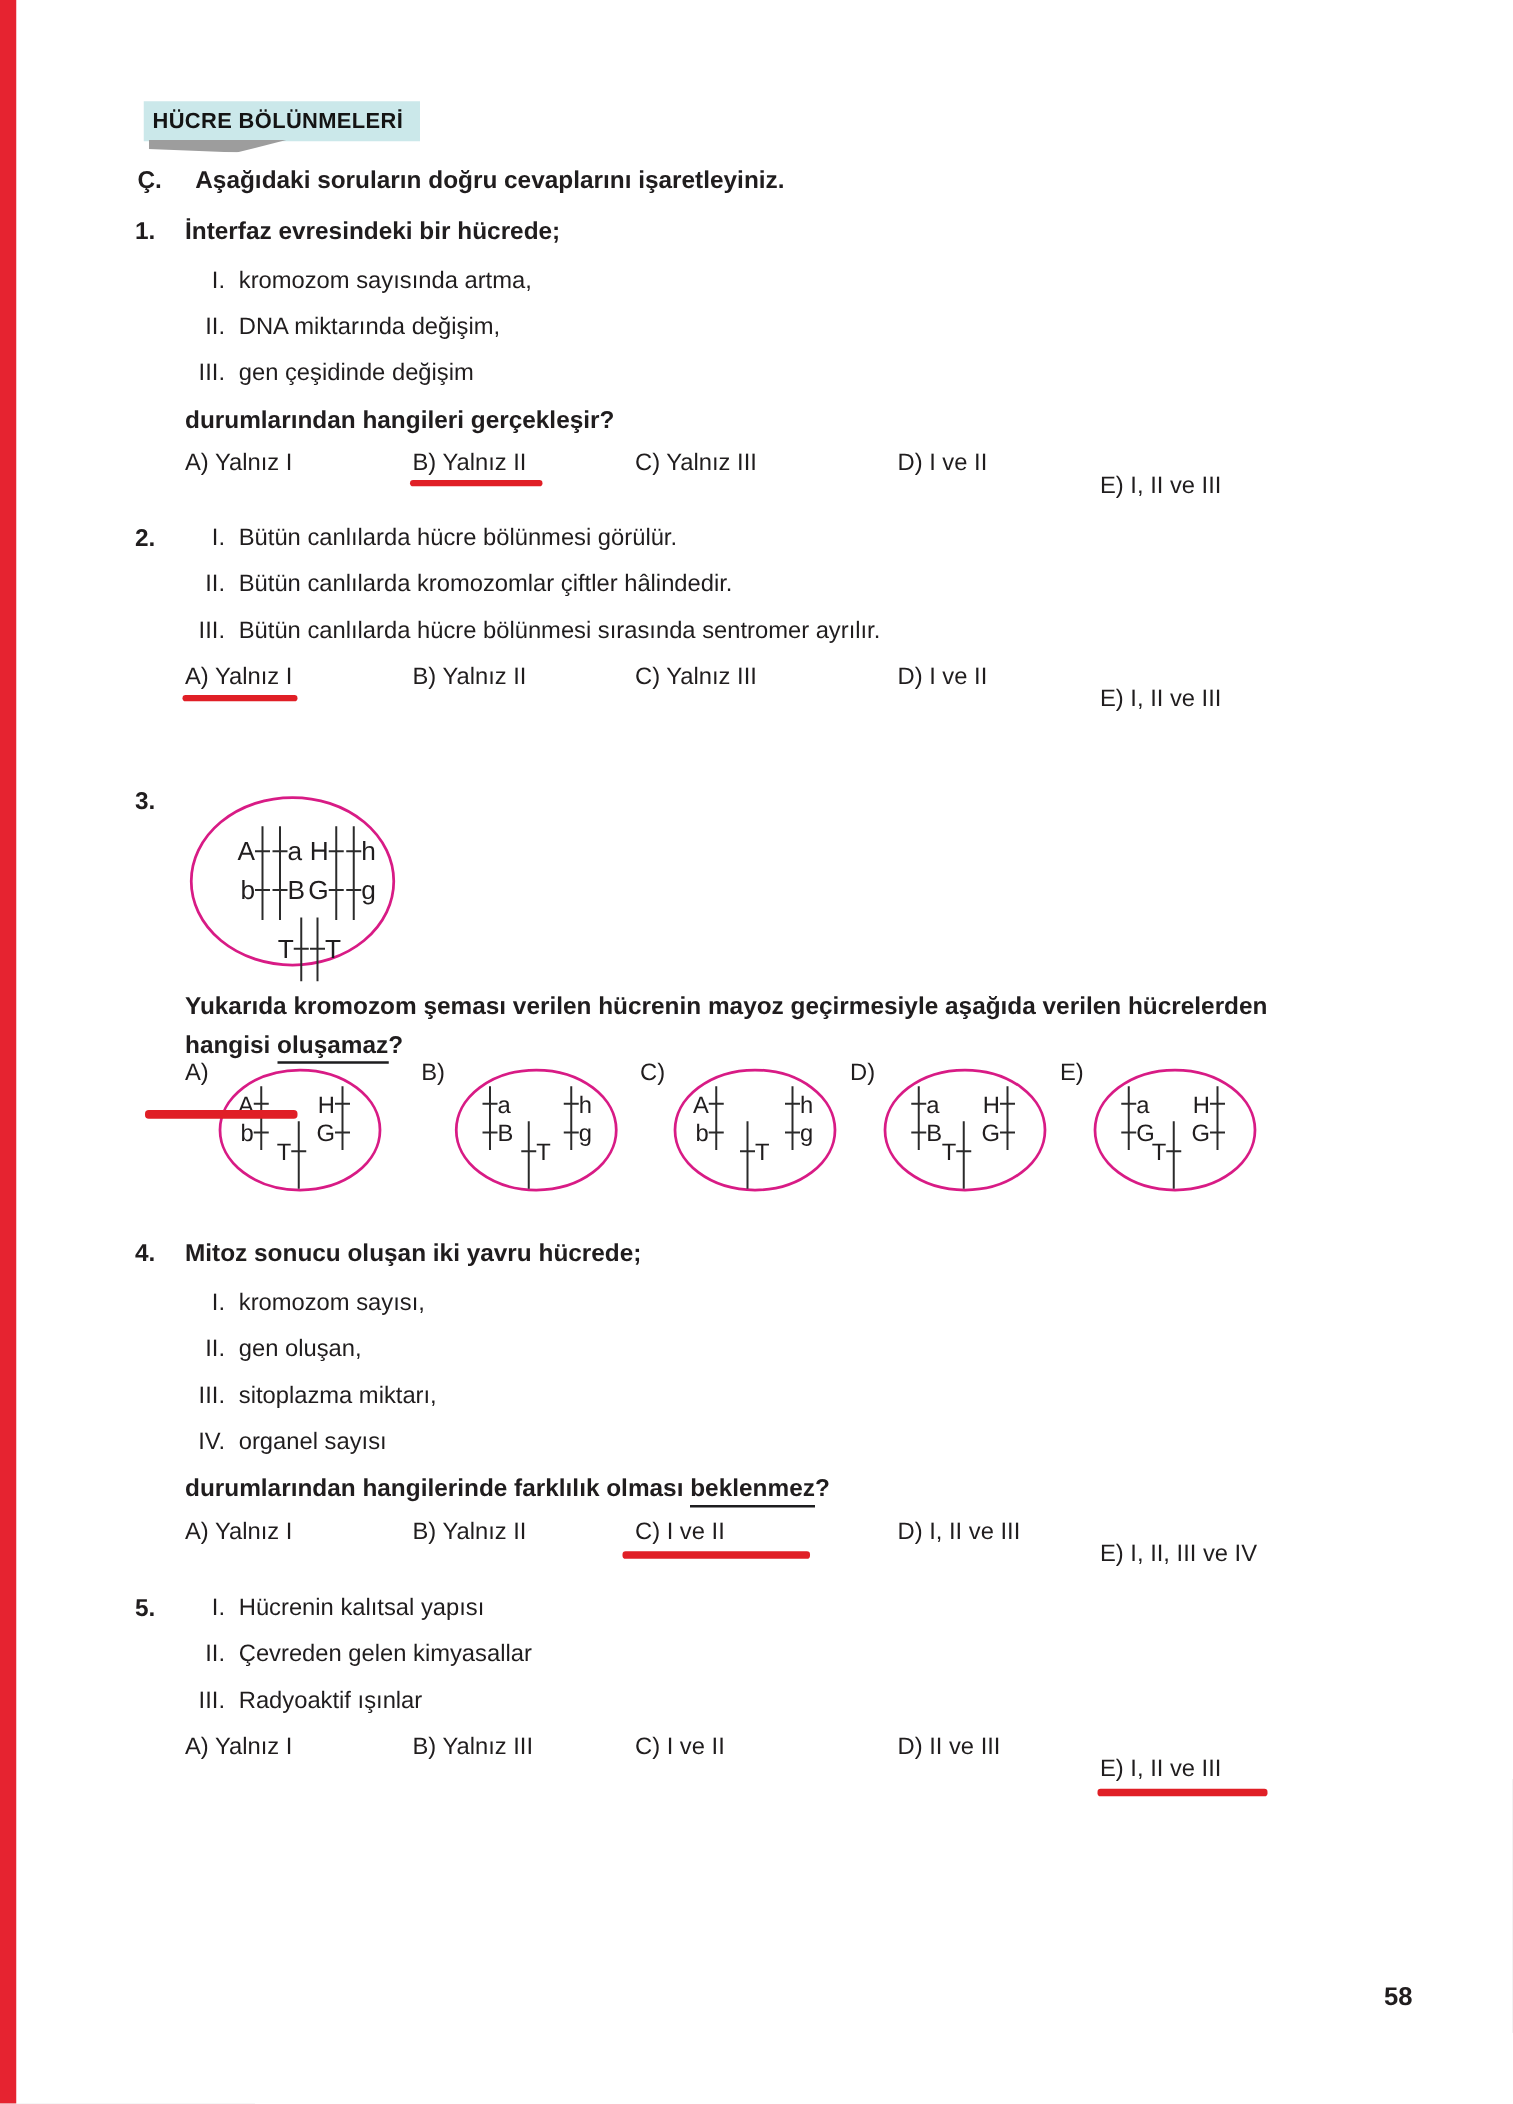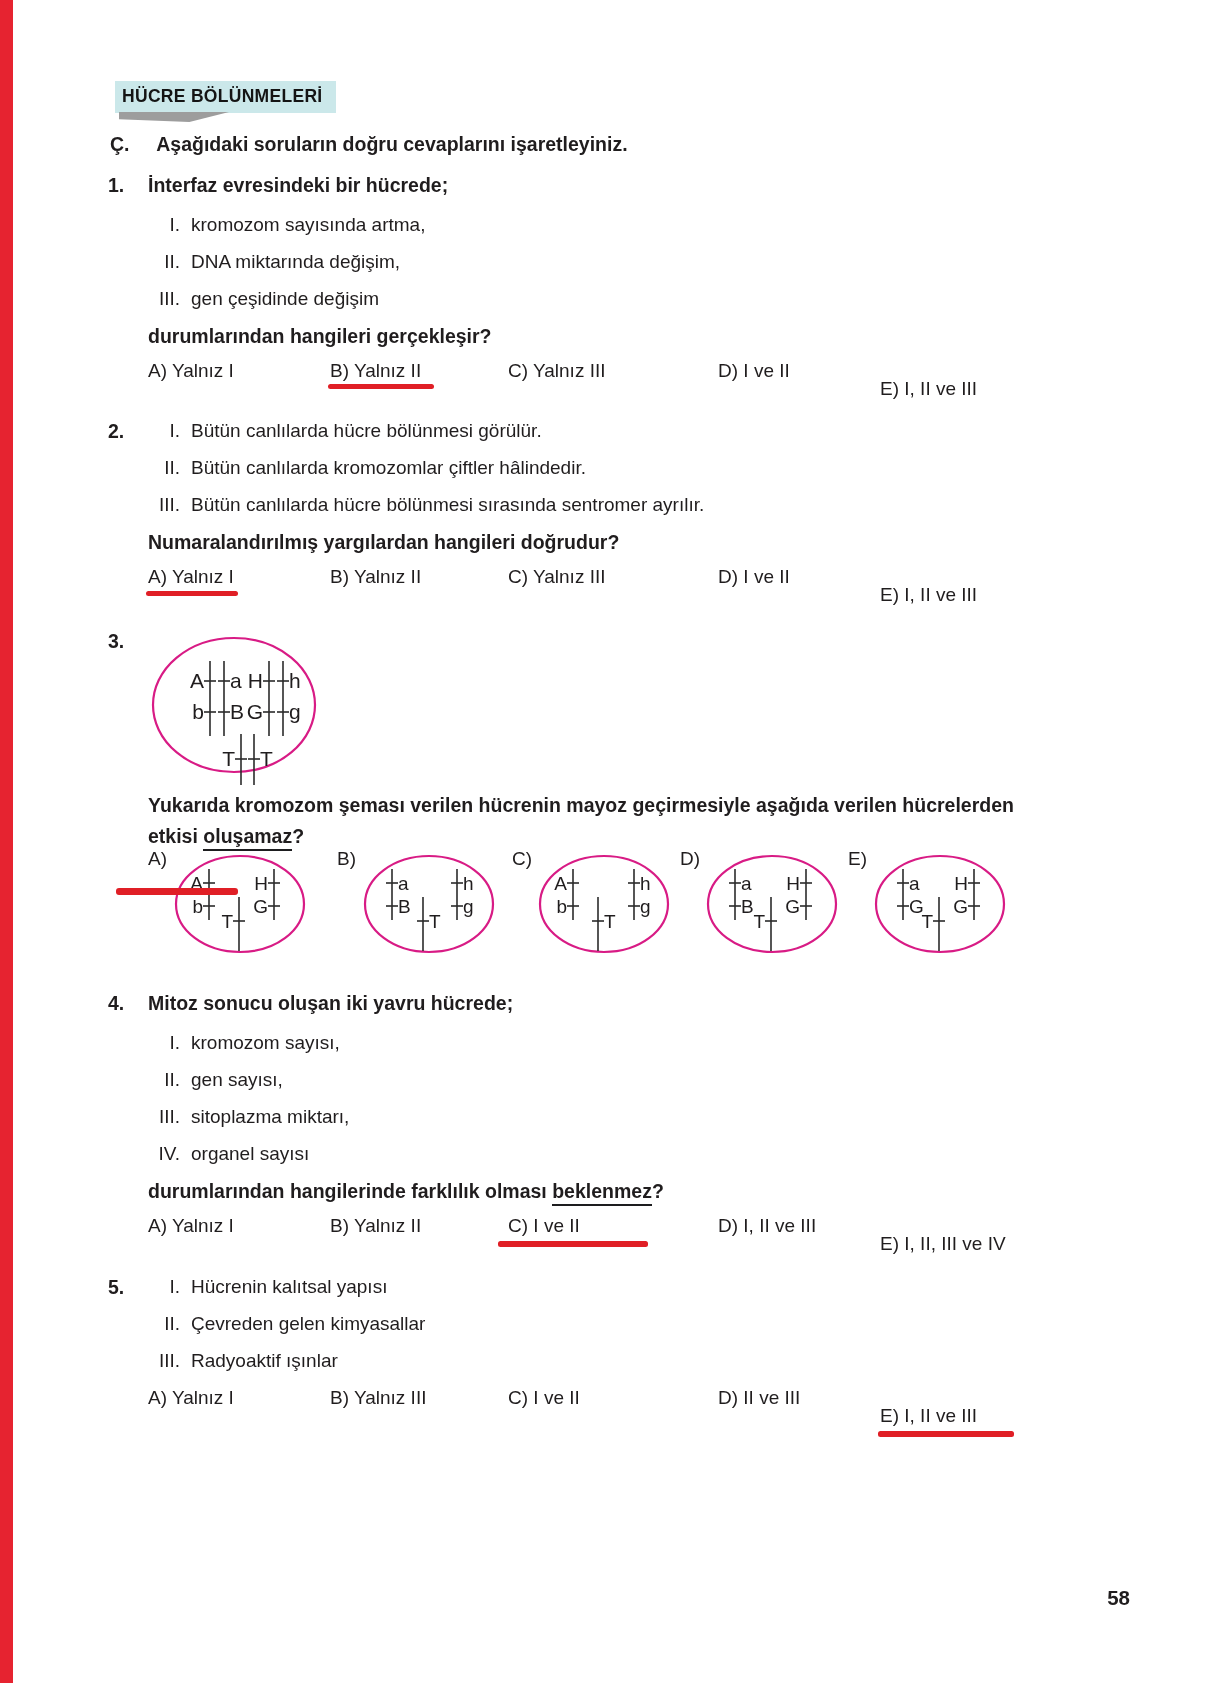--- a/index.html
+++ b/index.html
@@ -102,21 +102,20 @@
         <span>Bütün canlılarda hücre bölünmesi görülür.</span>
       </div>
       <div class="item">
         <span class="roman">II.</span>
         <span>Bütün canlılarda kromozomlar çiftler hâlindedir.</span>
       </div>
       <div class="item">
         <span class="roman">III.</span>
         <span>Bütün canlılarda hücre bölünmesi sırasında sentromer ayrılır.</span>
       </div>
-      <div class="stem">Numaralandırılmış yargılardan hangileri doğrudur?</div>
       <div class="answers">
         <span class="opt opt-a"><span>A) Yalnız I</span><span class="mark mark-q2"></span></span>
         <span class="opt opt-b">B) Yalnız II</span>
         <span class="opt opt-c">C) Yalnız III</span>
         <span class="opt opt-d">D) I ve II</span>
         <span class="opt opt-e">E) I, II ve III</span>
       </div>
     </div>
 
     <div class="question" id="q3">
@@ -146,21 +145,21 @@
             <text x="113" y="52" text-anchor="end" font-size="21" fill="#201d1e">H</text>
             <text x="139" y="52" text-anchor="start" font-size="21" fill="#201d1e">h</text>
             <text x="113" y="83" text-anchor="end" font-size="21" fill="#201d1e">G</text>
             <text x="139" y="83" text-anchor="start" font-size="21" fill="#201d1e">g</text>
             <text x="85" y="130" text-anchor="end" font-size="21" fill="#201d1e">T</text>
             <text x="110" y="130" text-anchor="start" font-size="21" fill="#201d1e">T</text>
           </svg></div>
       <div class="q3text">
         <div>Yukarıda kromozom şeması verilen hücrenin mayoz geçirmesiyle aşağıda verilen hücrelerden</div>
         <div>
-          <span>etkisi</span>
+          <span>hangisi</span>
           <span class="u">oluşamaz</span><span>?</span>
         </div>
       </div>
       <div class="q3row">
         <span class="mark-q3"></span>
         <div class="q3opt q3opt-a">
           <span>A)</span>
           <span class="svgbox"><svg width="134" height="104" viewBox="0 0 134 104">
                 <ellipse cx="67" cy="50" rx="64" ry="48" fill="none" stroke="#d81b85" stroke-width="2.2"></ellipse>
                 <line x1="36" x2="36" y1="15" y2="66" stroke="#2b2b2b" stroke-width="1.6"></line>
@@ -259,21 +258,21 @@
 
     <div class="question" id="q4">
       <div class="qnum">4.</div>
       <div class="qtitle">Mitoz sonucu oluşan iki yavru hücrede;</div>
       <div class="item">
         <span class="roman">I.</span>
         <span>kromozom sayısı,</span>
       </div>
       <div class="item">
         <span class="roman">II.</span>
-        <span>gen sayısı,</span>
+        <span>gen oluşan,</span>
       </div>
       <div class="item">
         <span class="roman">III.</span>
         <span>sitoplazma miktarı,</span>
       </div>
       <div class="item">
         <span class="roman">IV.</span>
         <span>organel sayısı</span>
       </div>
       <div class="stem">

